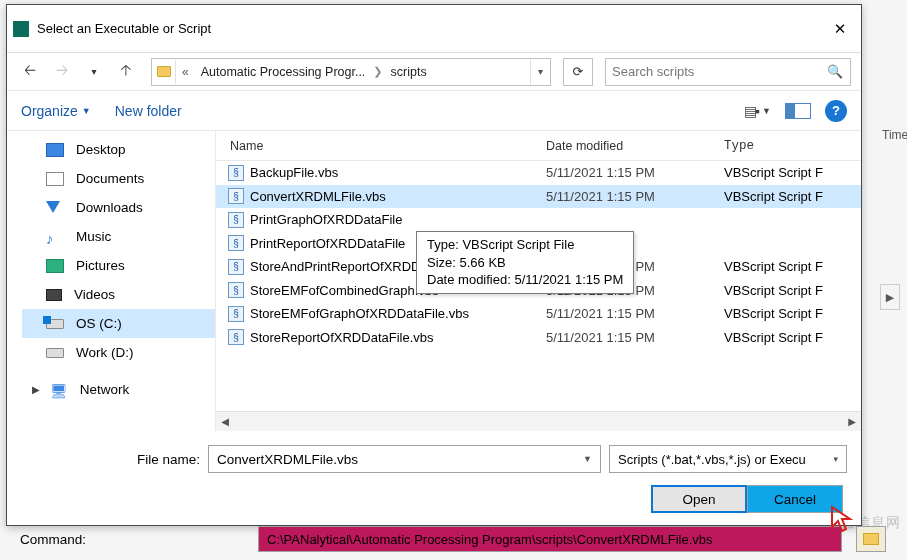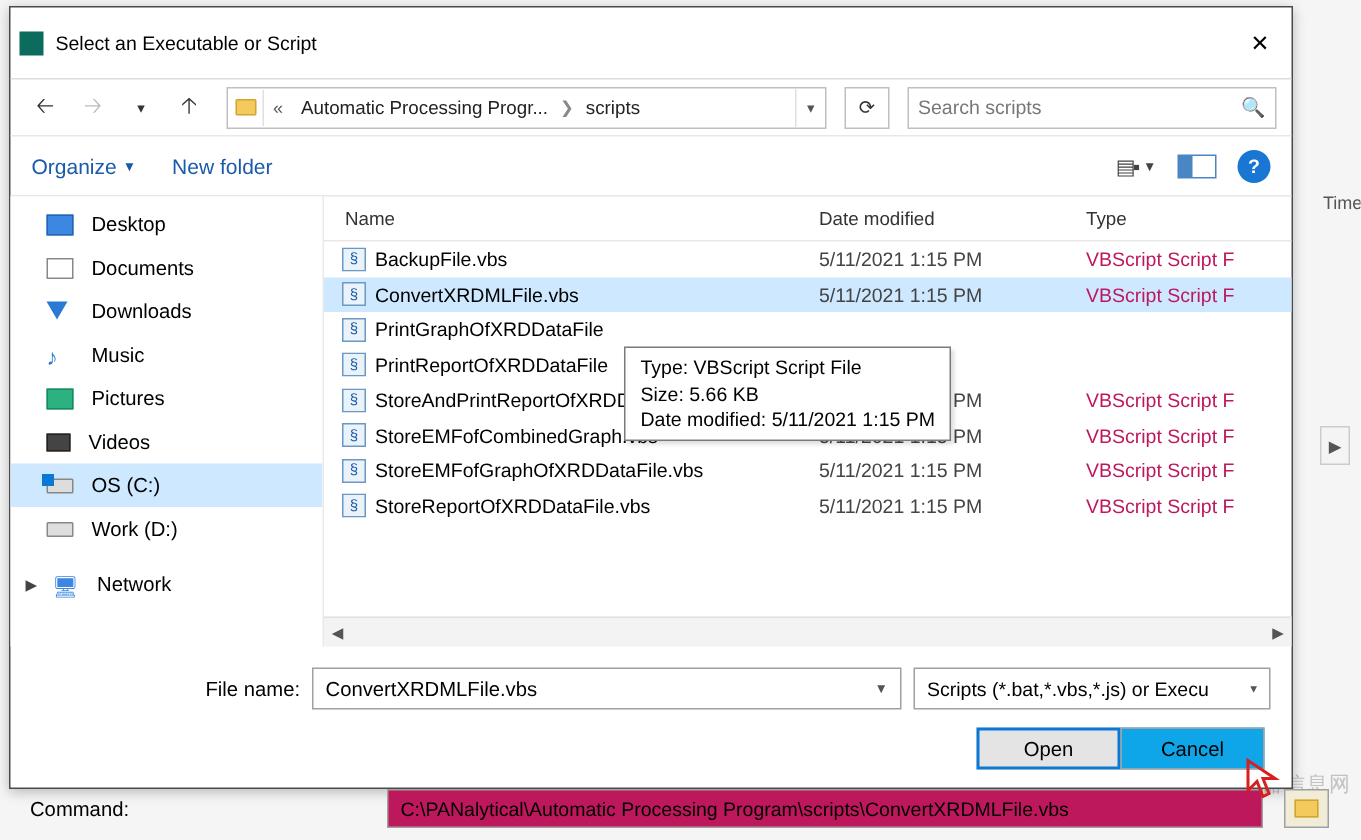--- a/index.html
+++ b/index.html
@@ -25,43 +25,43 @@
   .toolbar { height: 40px; display:flex; align-items:center; padding: 0 14px; gap: 24px; border-bottom: 1px solid #e7e7e7;}
   .tlink { color: #1a5aa9; font-size: 14px; cursor:pointer; display:flex; align-items:center; gap:4px;}
   .tlink .dd { font-size: 9px; color:#1a5aa9; }
   .tool-right { margin-left:auto; display:flex; align-items:center; gap:14px; }
   .view-btn { display:flex; align-items:center; gap:4px; cursor:pointer; color:#444; font-size:14px; }
   .pane-toggle { width: 26px; height:16px; border:1px solid #4a86c4; position:relative; }
   .pane-toggle:after{ content:""; width:9px; height:100%; background:#4a86c4; position:absolute; left:0;}
   .help { width:22px; height:22px; border-radius:50%; background:#1976d2; color:#fff; display:flex; align-items:center; justify-content:center; font-size:13px; font-weight:bold; cursor:pointer;}
   .body { display:flex; height: 300px; }
   .sidebar { width: 208px; padding: 4px 0; overflow:hidden; background:#fff; }
-  .sb-item { height: 29px; display:flex; align-items:center; padding-left: 24px; font-size: 13.5px; gap:12px; cursor:pointer; }
+  .sb-item { height: 29px; display:flex; align-items:center; padding-left: 24px; font-size: 13.5px; gap:12px; cursor:pointer;margin-left:15px; }
   .sb-item.selected { background:#cde8ff; }
   .sb-ico { width:18px; height:14px; display:inline-block; }
   .ico-desktop { background:#3c87e1; border:1px solid #2565b0; }
   .ico-docs { background:#fff; border:1px solid #888; }
   .ico-dl { width:0; height:0; border-left:7px solid transparent; border-right:7px solid transparent; border-top:12px solid #2a7ad4;}
   .ico-music { color:#2a7ad4; font-size:15px; }
   .ico-pics { background:#2db180; border:1px solid #1d8a62; }
   .ico-vids { width:16px; height:12px; background:#444; border:1px solid #222; }
   .ico-drive { width:18px; height:10px; background:#ddd; border:1px solid #888; border-radius:1px; position:relative;}
   .ico-drive.os:before{ content:""; width:8px; height:8px; background:#0a78d4; position:absolute; left:-4px; top:-4px;}
   .ico-net { color:#3c87e1; font-size:14px; }
   .filepane { flex:1; display:flex; flex-direction:column; border-left: 1px solid #eaeaea;}
   .colhead { height: 30px; display:flex; align-items:center; font-size: 12.5px; color:#333; border-bottom: 1px solid #e7e7e7; }
   .colhead .hname { width: 330px; padding-left: 14px; }
   .colhead .hdate { width: 178px; }
-  .colhead .htype { flex:1; }
+  .colhead .htype { flex:1;font-family:Liberation Mono, monospace; }
   .filelist { flex:1; position:relative; }
   .frow { height: 23.5px; display:flex; align-items:center; font-size: 13px; }
   .frow.selected { background:#cde8ff; }
   .fcell-name { width: 330px; padding-left: 12px; display:flex; align-items:center; gap: 6px; overflow:hidden; white-space:nowrap;}
   .fcell-date { width: 178px; color:#444; }
-  .fcell-type { flex:1; color:#be185d; white-space:nowrap; overflow:hidden;}
+  .fcell-type { flex:1; color:#000000; white-space:nowrap; overflow:hidden;}
   .vbs-ico { width:16px; height:16px; border:1px solid #6b98c4; background:#eaf2fa; display:flex; align-items:center; justify-content:center; font-size:10px; color:#1a5aa9; flex-shrink:0;}
   .tooltip { position:absolute; left: 200px; top: 70px; background:#fff; border:1px solid #7a7a7a; padding: 4px 10px; font-size: 13px; z-index:5; box-shadow:2px 2px 3px rgba(0,0,0,.14);}
   .tooltip div { line-height: 1.35; }
   .hscroll { height: 20px; display:flex; align-items:center; background:#f3f3f3; border-top:1px solid #e0e0e0; }
   .hscroll .ar { width:18px; color:#555; font-size:10px; text-align:center; cursor:pointer;}
   .hscroll .track { flex:1; }
   .bottombar { padding: 14px 14px 12px 0; }
   .fn-row { display:flex; align-items:center; gap: 8px; margin-bottom: 12px; padding-left: 130px;}
   .fn-label { font-size: 13.5px; text-align:right; }
   .fn-input { flex:1; height: 28px; border:1px solid #a0a0a0; display:flex; align-items:center; padding: 0 8px; font-size:13.5px; }

